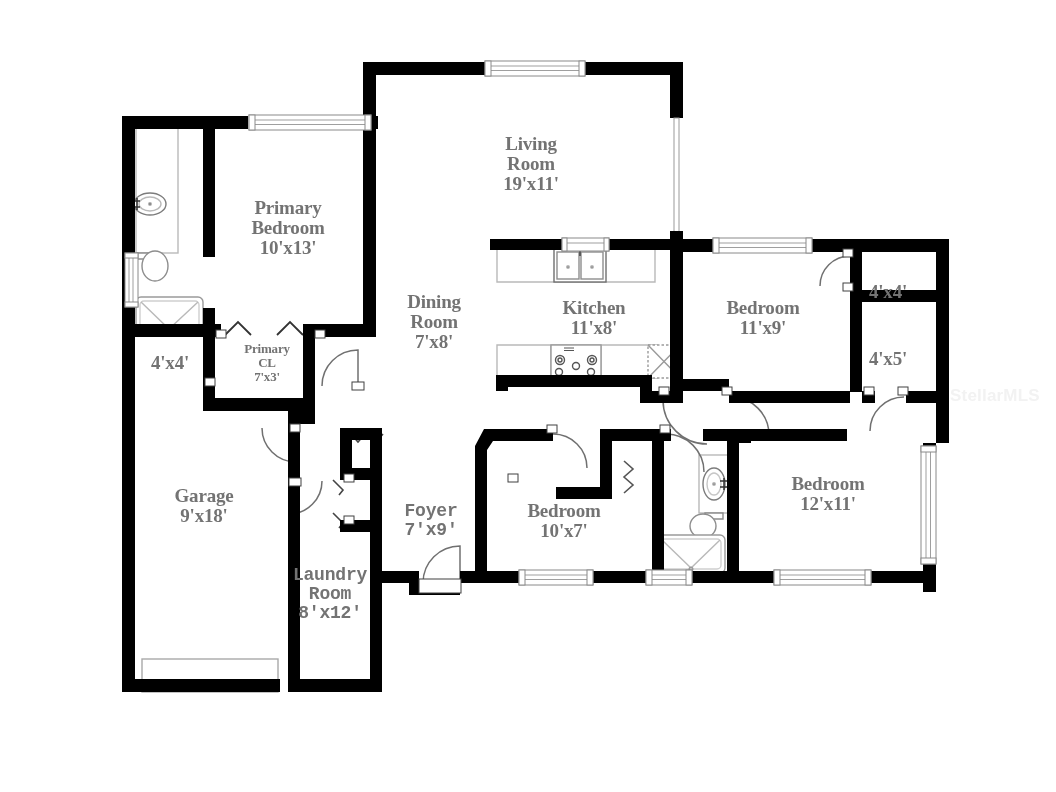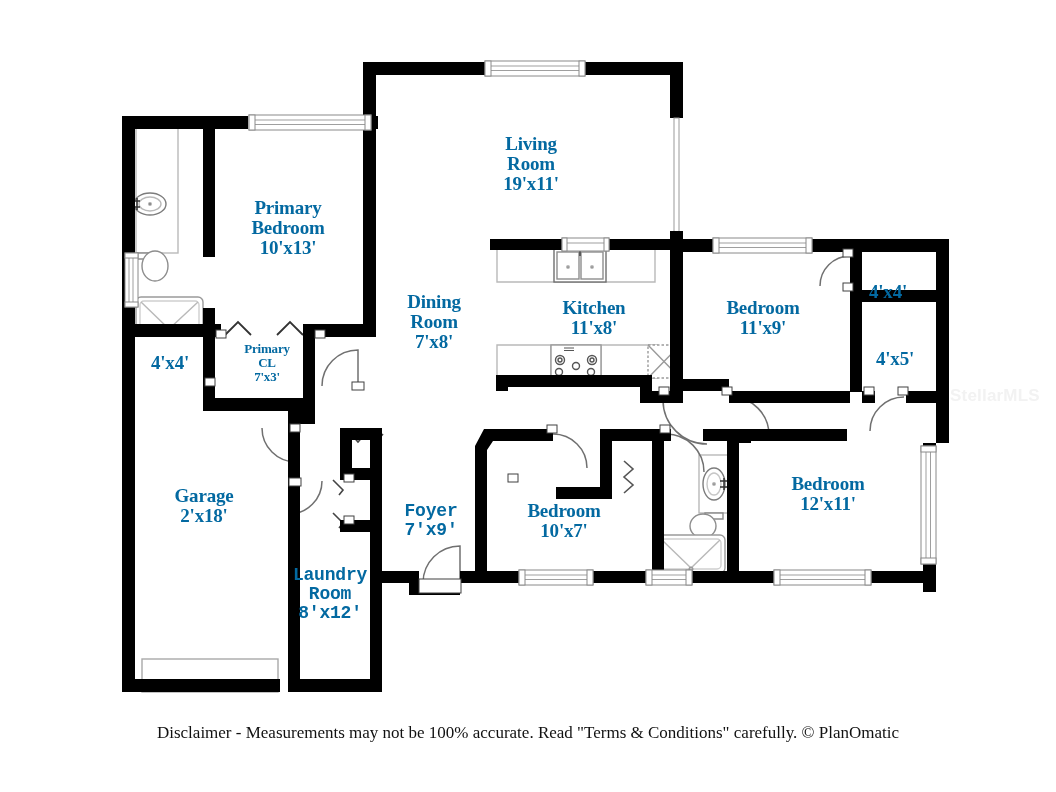--- a/index.html
+++ b/index.html
@@ -27,21 +27,21 @@
     top: 0;
     width: 1056px;
     height: 792px;
     display: block;
   }
   .room-label {
     position: absolute;
     text-align: center;
     font-family: "Liberation Serif", serif;
     font-weight: bold;
-    color: #0369a1;
+    color: #737373;
     line-height: 1.06;
     white-space: pre-line;
     letter-spacing: -0.2px;
     pointer-events: none;
     transform: translate(-50%, -50%);
   }
   .rl-lg   { font-size: 19px; }
   .rl-md   { font-size: 18px; font-family: Liberation Mono, monospace; }
   .rl-sm   { font-size: 13px; }
   .disclaimer {
@@ -395,30 +395,29 @@
 Room
 19'x11'</div>
   <div class="room-label rl-lg" style="left:434px; top:322px;">Dining
 Room
 7'x8'</div>
   <div class="room-label rl-lg" style="left:594px; top:318px;">Kitchen
 11'x8'</div>
   <div class="room-label rl-lg" style="left:763px; top:318px;">Bedroom
 11'x9'</div>
   <div class="room-label rl-lg" style="left:888px; top:292px;">4'x4'</div>
-  <div class="room-label rl-lg" style="left:888px; top:359px;margin-left:7px;">4'x5'</div>
+  <div class="room-label rl-lg" style="left:888px; top:359px;">4'x5'</div>
   <div class="room-label rl-lg" style="left:828px; top:494px;">Bedroom
 12'x11'</div>
   <div class="room-label rl-lg" style="left:564px; top:521px;">Bedroom
 10'x7'</div>
   <div class="room-label rl-lg" style="left:204px; top:506px;">Garage
-2'x18'</div>
+9'x18'</div>
   <div class="room-label rl-md" style="left:431px; top:521px;">Foyer
 7'x9'</div>
   <div class="room-label rl-md" style="left:330px; top:595px;">Laundry
 Room
 8'x12'</div>
 
   <div class="watermark">StellarMLS</div>
 
-  <div class="disclaimer">Disclaimer - Measurements may not be 100% accurate. Read "Terms &amp; Conditions" carefully. © PlanOmatic</div>
 
 </div>
 
 </body></html>

